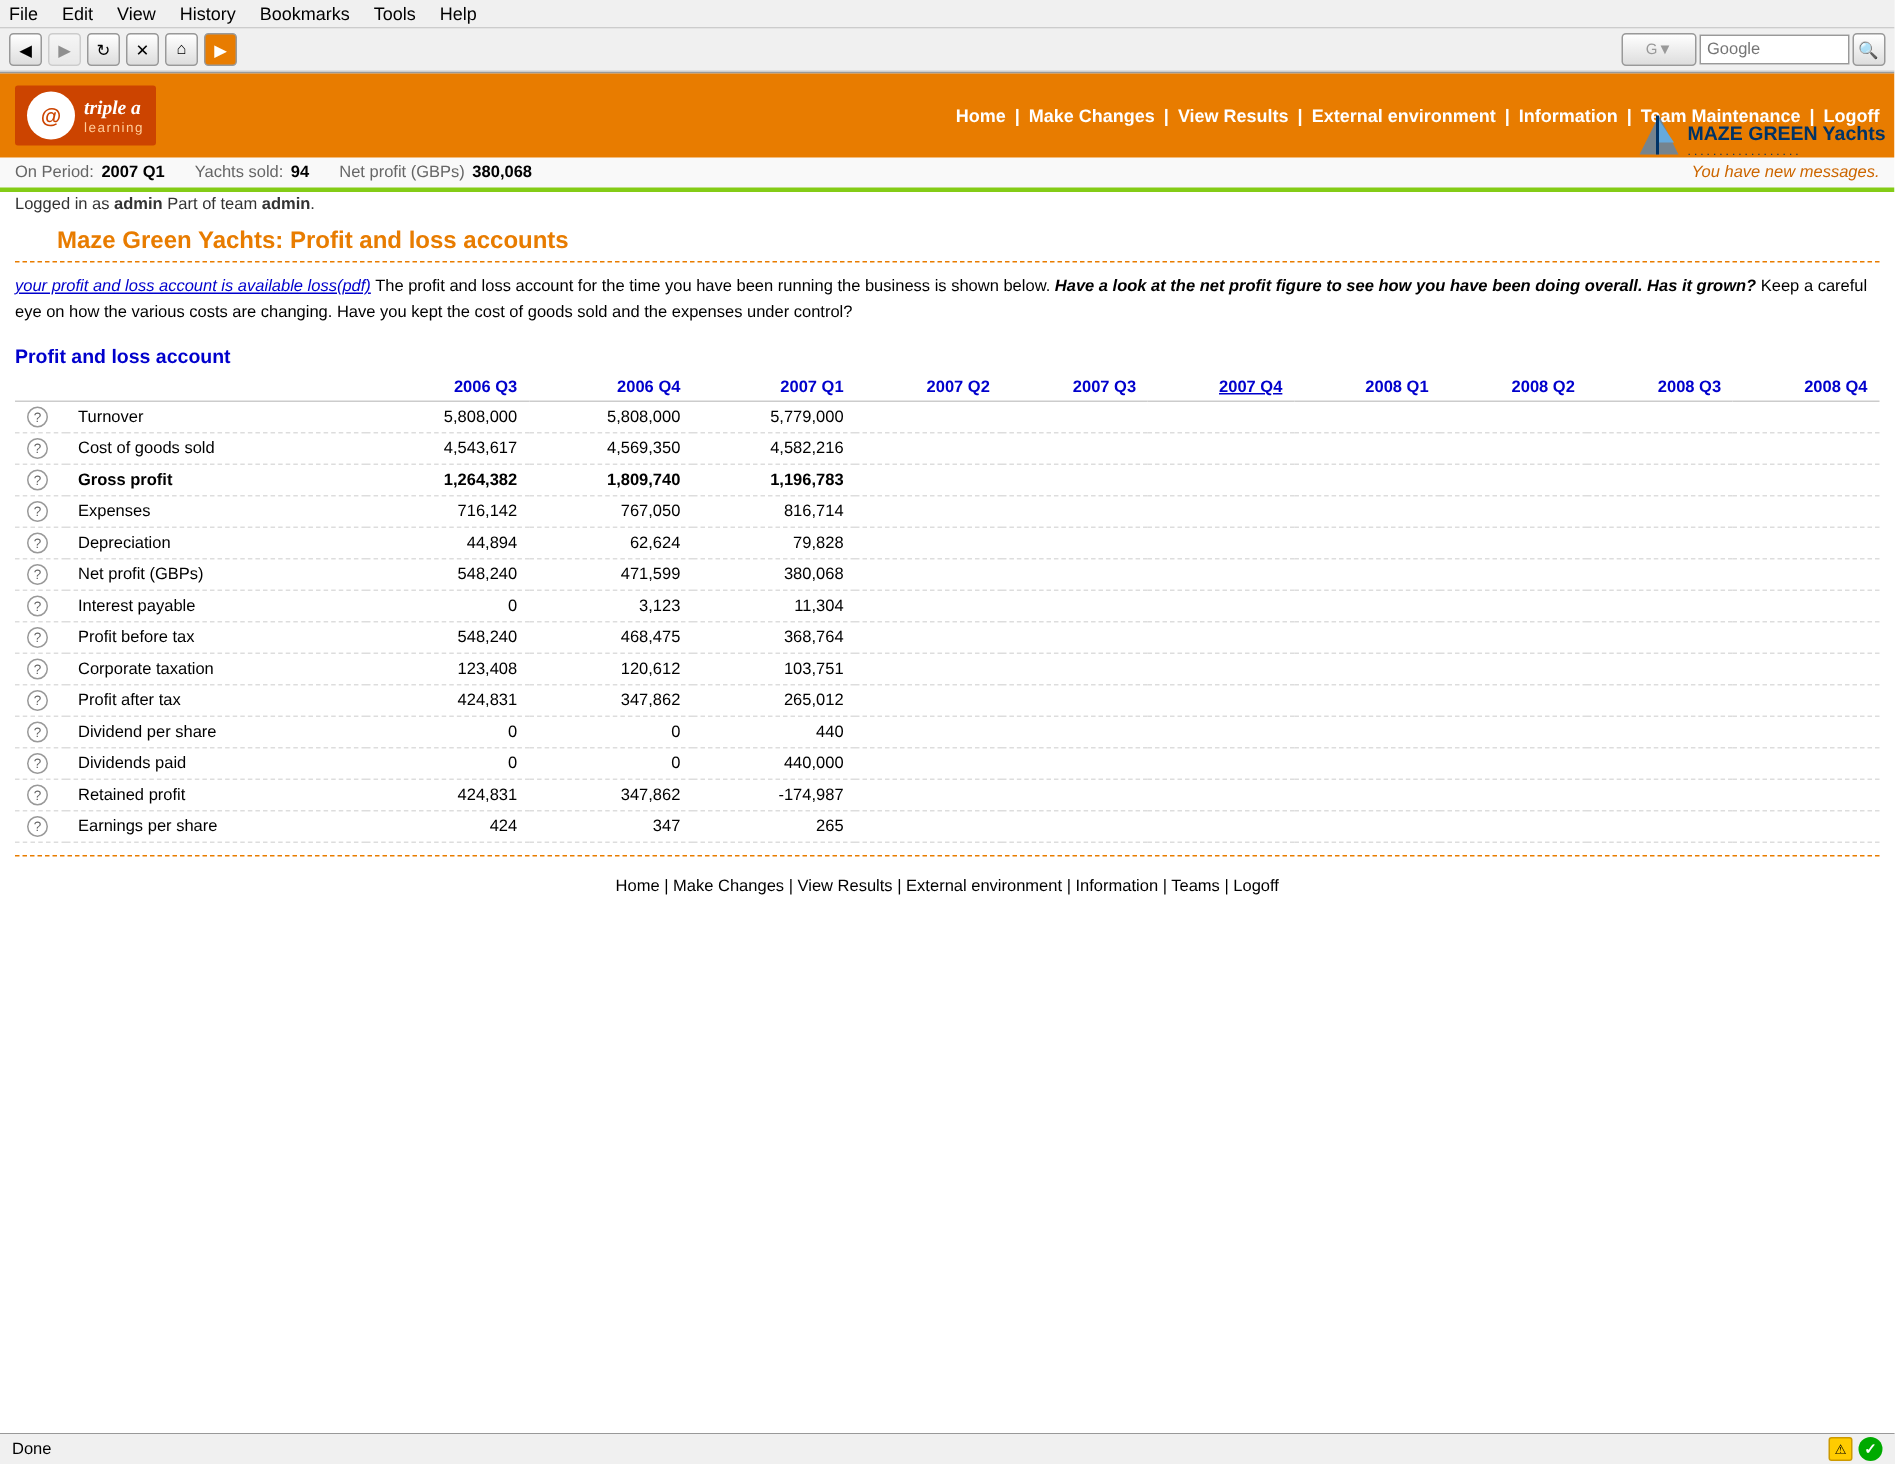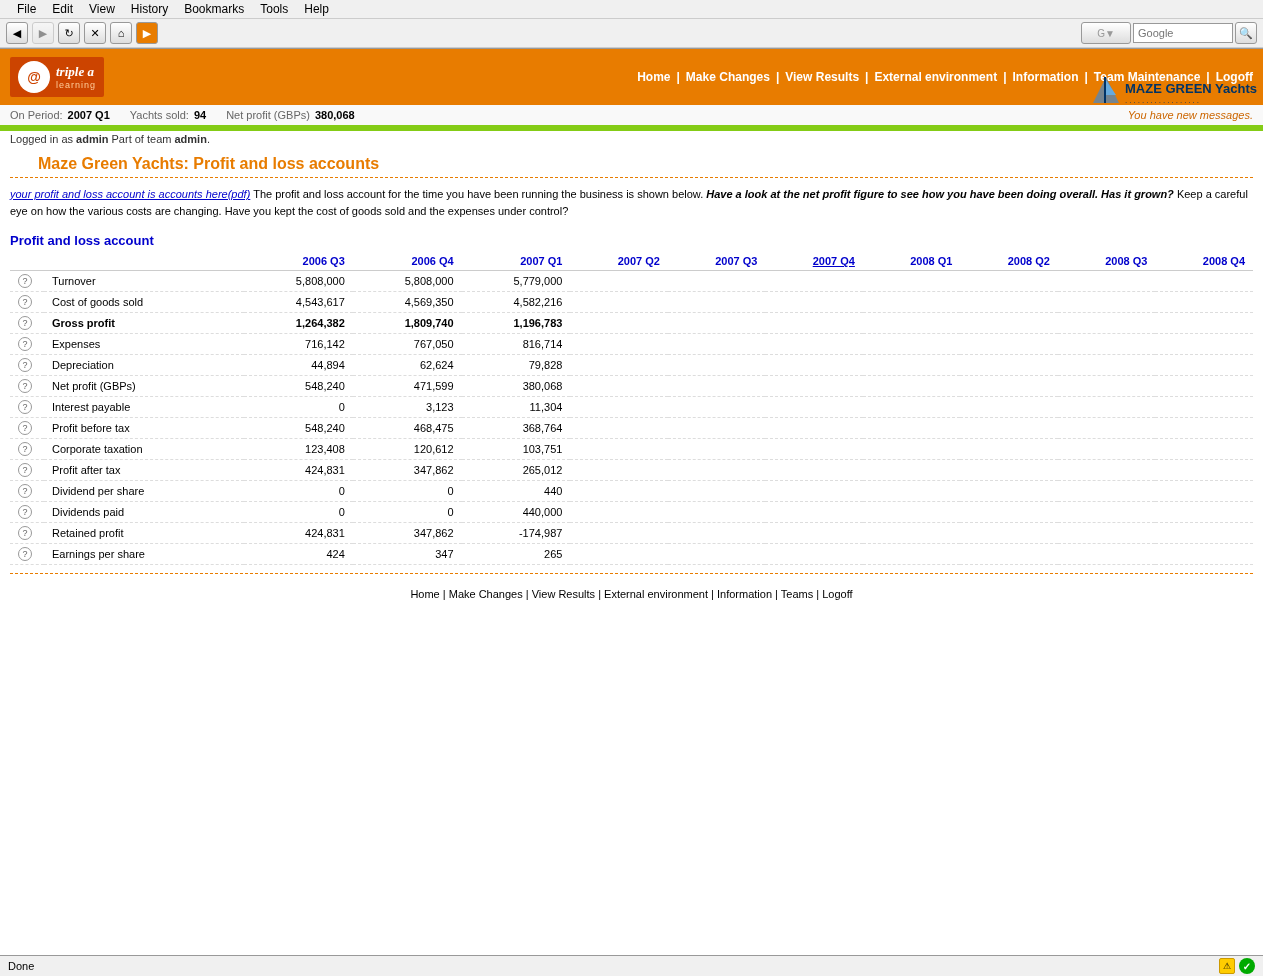--- a/index.html
+++ b/index.html
@@ -1,41 +1,41 @@
 <!DOCTYPE html>
 <html><head>
   <meta charset="utf-8">
   <style>
     * { margin: 0; padding: 0; box-sizing: border-box; }
     body { font-family: Arial, sans-serif; font-size: 12px; background: #fff; color: #000; }
 
     
     .browser-chrome { background: #ddd; border-bottom: 1px solid #999; }
-    .menu-bar { display: flex; gap: 16px; padding: 2px 17px; background: #f0f0f0; border-bottom: 1px solid #ccc; font-size: 12px; }
+    .menu-bar { display: flex; gap: 16px; padding: 2px 6px; background: #f0f0f0; border-bottom: 1px solid #ccc; font-size: 12px; }
     .menu-bar span { cursor: pointer; }
     .toolbar { display: flex; align-items: center; padding: 3px 6px; gap: 4px; background: #f0f0f0; border-bottom: 1px solid #ccc; }
     .toolbar-btn { width: 22px; height: 22px; border: 1px solid #999; background: linear-gradient(#fff, #ddd); border-radius: 3px; cursor: pointer; display: flex; align-items: center; justify-content: center; font-size: 11px; }
     .address-bar { flex: 1; display: flex; align-items: center; gap: 4px; }
     .address-input { flex: 1; height: 20px; border: 1px solid #7f9db9; padding: 0 4px; font-size: 11px; }
     .search-bar { display: flex; align-items: center; gap: 2px; }
     .search-input { height: 20px; border: 1px solid #999; padding: 0 4px; font-size: 11px; width: 100px; }
 
     
     .page { width: 100%; }
 
     
     .top-header { background: #e87c00; padding: 8px 10px; display: flex; align-items: center; justify-content: space-between; }
     .logo-area { display: flex; align-items: center; }
     .nav-links { display: flex; align-items: center; gap: 6px; color: #fff; font-size: 12px; font-weight: bold; }
     .nav-links a, .nav-links span { color: #fff; text-decoration: none; cursor: pointer; }
 
     .header-wrap { position: relative; }
 
     
-    .status-bar { background: #f9f9f9; border-bottom: 6px solid #84cc16; padding: 4px 10px; display: flex; align-items: center; gap: 20px; font-size: 11px; }
+    .status-bar { background: #f9f9f9; border-bottom: 3px solid #84cc16; padding: 4px 10px; display: flex; align-items: center; gap: 20px; font-size: 11px; }
     .status-item { display: flex; align-items: center; gap: 5px; }
     .status-label { color: #666; }
     .status-value { font-weight: bold; }
     .status-message { color: #cc6600; font-style: italic; margin-left: auto; }
 
     
     .login-info { padding: 2px 10px; font-size: 11px; color: #333; }
     .login-info strong { font-weight: bold; }
 
     
@@ -163,21 +163,21 @@
 
   <div class="login-info">
     Logged in as <strong>admin</strong> Part of team <strong>admin</strong>.
   </div>
 
   <div class="page-title">Maze Green Yachts: Profit and loss accounts</div>
 
   <hr class="divider">
 
   <div class="description">
-    <a class="pdf-link">your profit and loss account is accounts here(pdf)</a>
+    <a class="pdf-link">your profit and loss account is available loss(pdf)</a>
     <span> The profit and loss account for the time you have been running the business is shown below. </span>
     <strong><em>Have a look at the net profit figure to see how you have been doing overall. Has it grown?</em></strong>
     <span> Keep a careful eye on how the various costs are changing. Have you kept the cost of goods sold and the expenses under control?</span>
   </div>
 
   <div class="section-heading">Profit and loss account</div>
 
   <table class="data-table">
     <thead>
       <tr>

